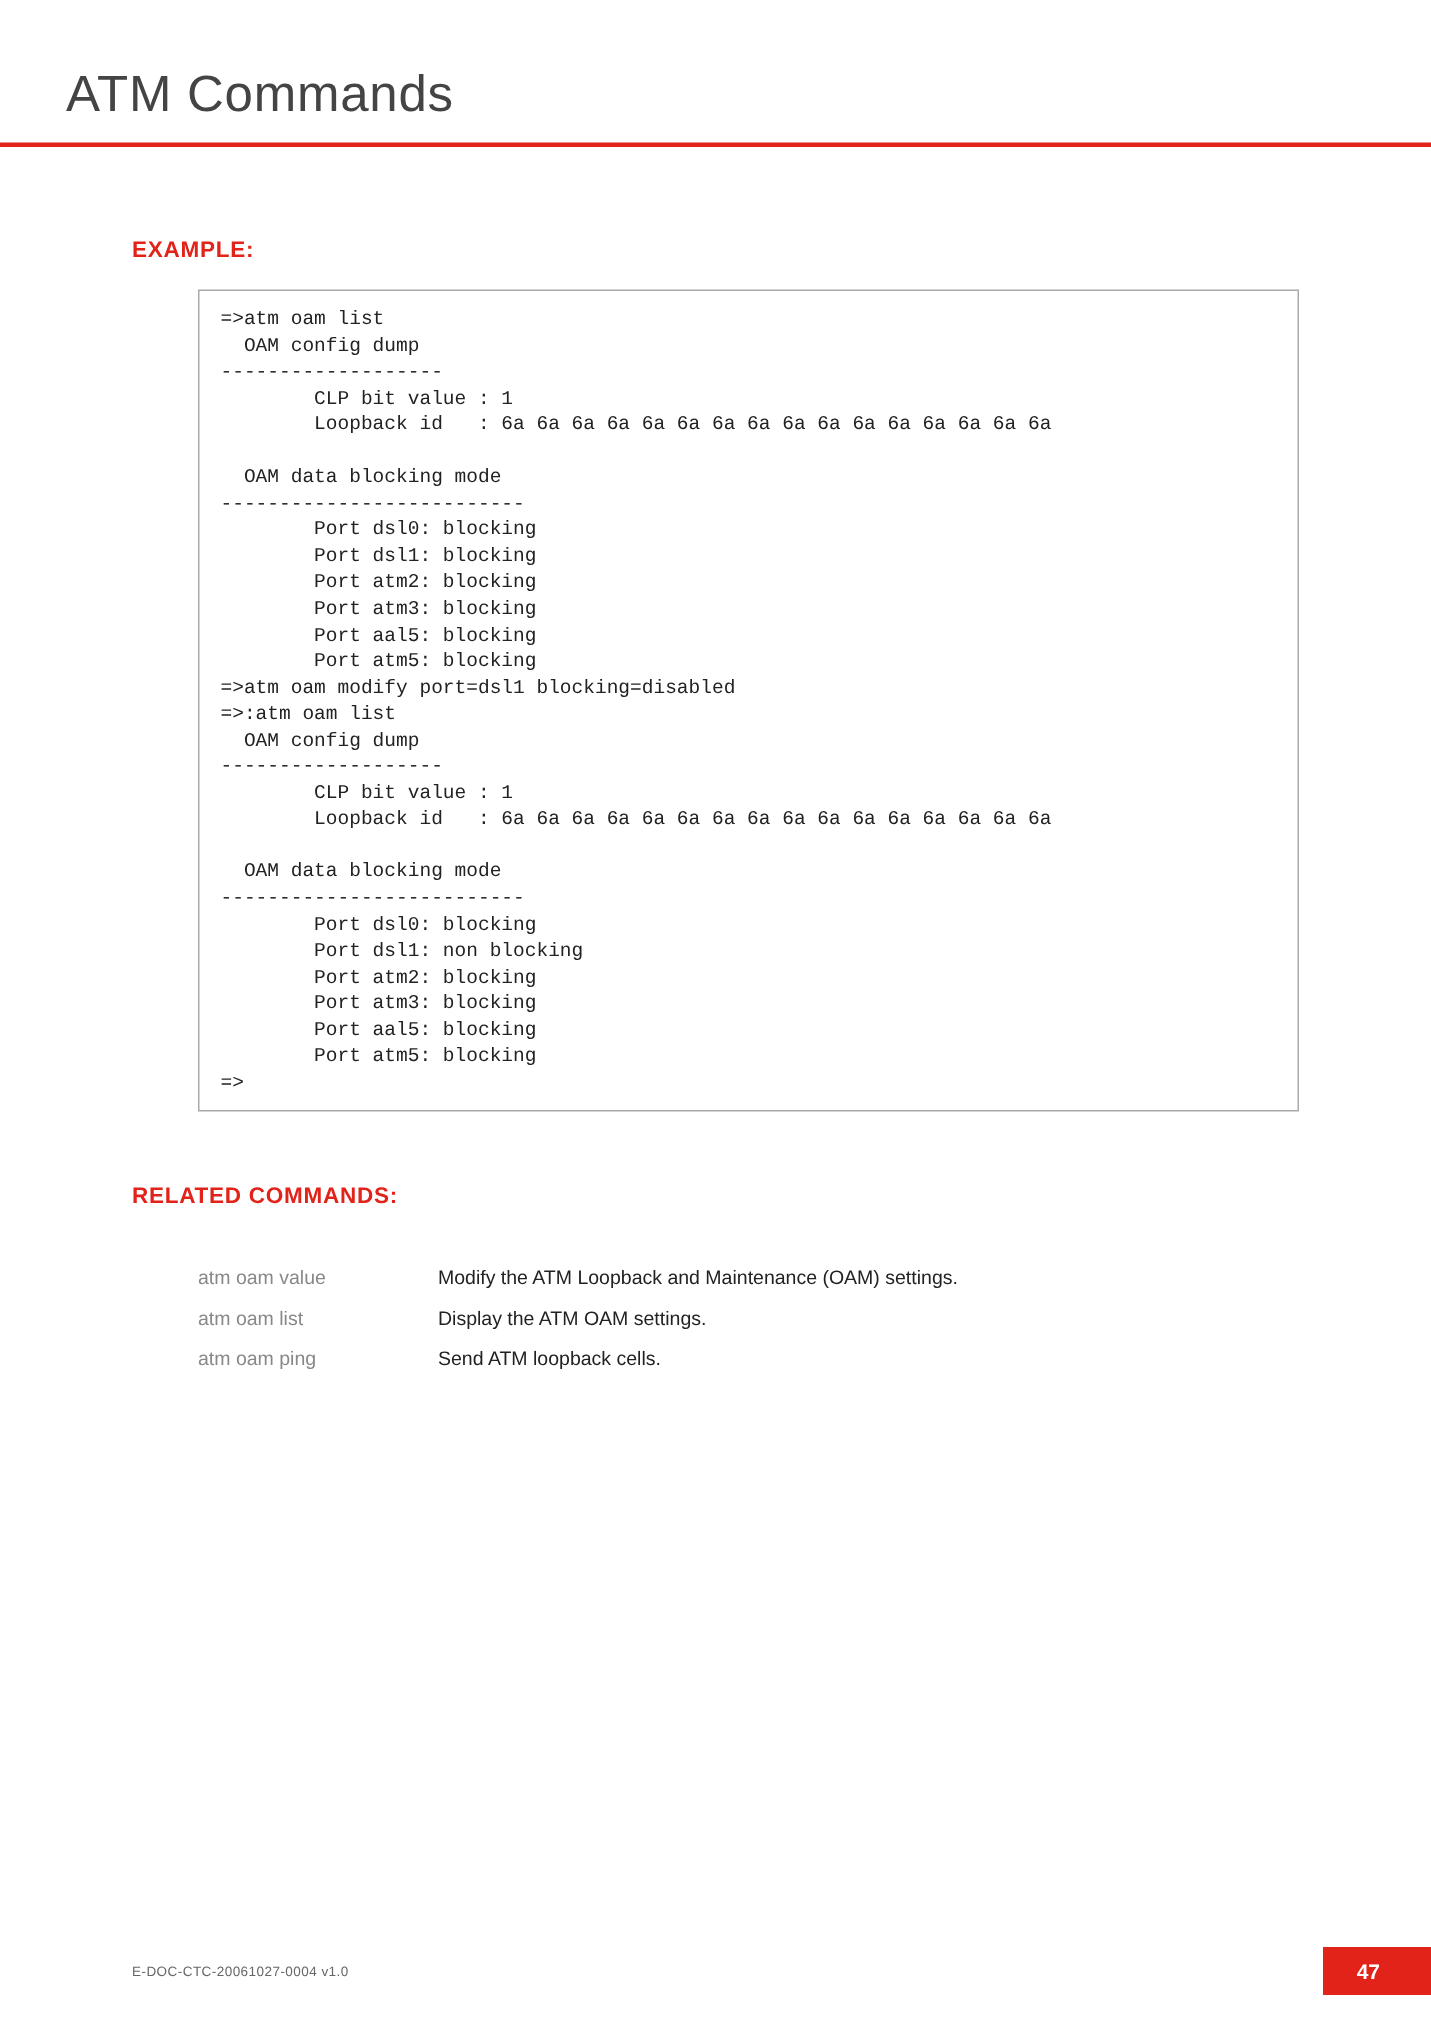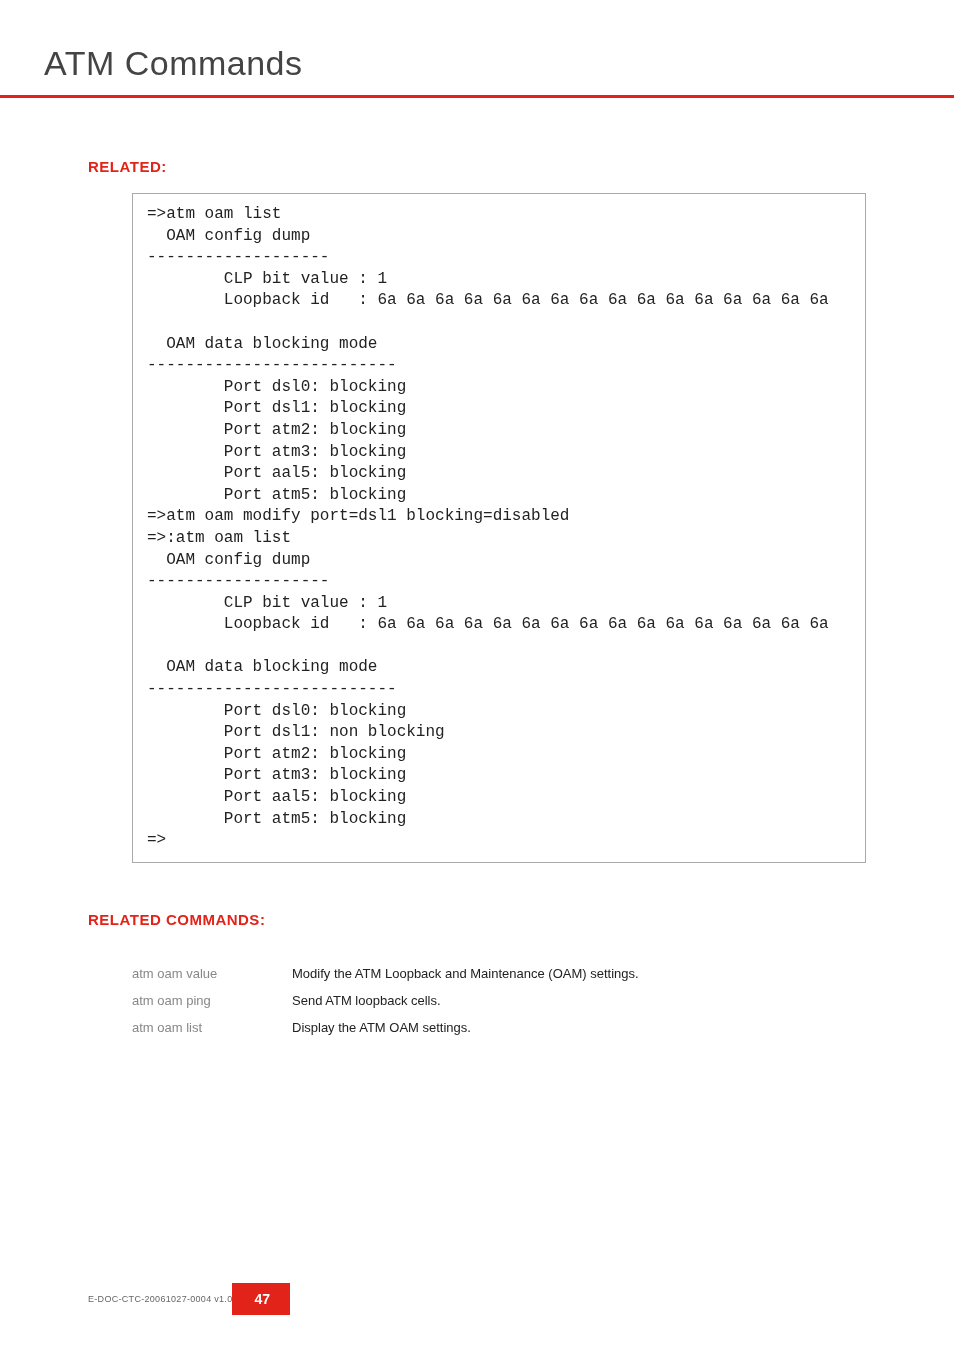--- a/index.html
+++ b/index.html
@@ -1,38 +1,38 @@
 <!DOCTYPE html>
 <html><head>
   <meta charset="utf-8">
   <style>
     * { margin: 0; padding: 0; box-sizing: border-box; }
     body { font-family: Arial, Helvetica, sans-serif; background: #fff; width: 954px; height: 1350px; position: relative; }
     .page { padding: 0 88px 0 88px; }
     .title { font-size: 34px; font-weight: 300; color: #444; letter-spacing: 0.5px; margin-top: 44px; margin-bottom: 12px; margin-left: -44px; }
     .red-rule { height: 3px; background: #e2231a; margin: 0 -88px 0 -88px; margin-bottom: 60px; }
     .section-heading { font-size: 15px; font-weight: bold; color: #e2231a; letter-spacing: 0.5px; margin-bottom: 18px; }
-    .code-box { border: 1px solid #aaa; padding: 10px 14px; font-family: "Courier New", Courier, monospace; font-size: 16px; line-height: 1.35; white-space: pre; color: #222; margin-left: 44px; margin-bottom: 48px; }
+    .code-box { border: 1px solid #aaa; padding: 10px 14px; font-family: "Courier New", Courier, monospace; font-size: 13px; line-height: 1.35; white-space: pre; color: #222; margin-left: 44px; margin-bottom: 48px; }
     .related-commands-heading { font-size: 15px; font-weight: bold; color: #e2231a; letter-spacing: 0.5px; margin-bottom: 32px; }
     .related-table { margin-left: 44px; border-collapse: collapse; }
     .related-table td { padding: 6px 0; vertical-align: top; font-size: 13px; }
     .related-table td.cmd { color: #888; width: 160px; }
     .related-table td.desc { color: #222; }
-    .footer { position: absolute; bottom: 35px; left: 88px; right: 40px; display: flex; align-items: center; }
+    .footer { position: absolute; bottom: 20px; left: 88px; right: 40px; display: flex; justify-content: space-between; align-items: center; }
     .footer-left { font-size: 9px; color: #666; letter-spacing: 0.3px; }
-    .footer-right { background: #e2231a; color: #fff; font-size: 14px; font-weight: bold; padding: 8px 20px 8px 22px; margin-right: -40px; }
+    .footer-right { background: #e2231a; color: #fff; font-size: 14px; font-weight: bold; padding: 8px 34px 8px 22px; margin-right: -40px; }
   </style>
 </head>
 <body>
 
 <div class="page">
   <h1 class="title">ATM Commands</h1>
   <div class="red-rule"></div>
 
-  <div class="section-heading">RELATED:</div>
+  <div class="section-heading">EXAMPLE:</div>
   <div class="code-box">=&gt;atm oam list
   OAM config dump
 -------------------
         CLP bit value : 1
         Loopback id   : 6a 6a 6a 6a 6a 6a 6a 6a 6a 6a 6a 6a 6a 6a 6a 6a
 
   OAM data blocking mode
 --------------------------
         Port dsl0: blocking
         Port dsl1: blocking
@@ -58,26 +58,26 @@
 =&gt;</div>
 
   <div class="related-commands-heading">RELATED COMMANDS:</div>
   <table class="related-table">
     <tbody>
         <tr>
       <td class="cmd">atm oam value</td>
       <td class="desc">Modify the ATM Loopback and Maintenance (OAM) settings.</td>
     </tr>
     <tr>
+      <td class="cmd">atm oam list</td>
+      <td class="desc">Display the ATM OAM settings.</td>
+    </tr>
+    <tr>
       <td class="cmd">atm oam ping</td>
       <td class="desc">Send ATM loopback cells.</td>
-    </tr>
-    <tr>
-      <td class="cmd">atm oam list</td>
-      <td class="desc">Display the ATM OAM settings.</td>
     </tr>
   </tbody>
     </table>
 </div>
 
 <div class="footer">
   <span class="footer-left">E-DOC-CTC-20061027-0004 v1.0</span>
   <span class="footer-right">47</span>
 </div>
 

